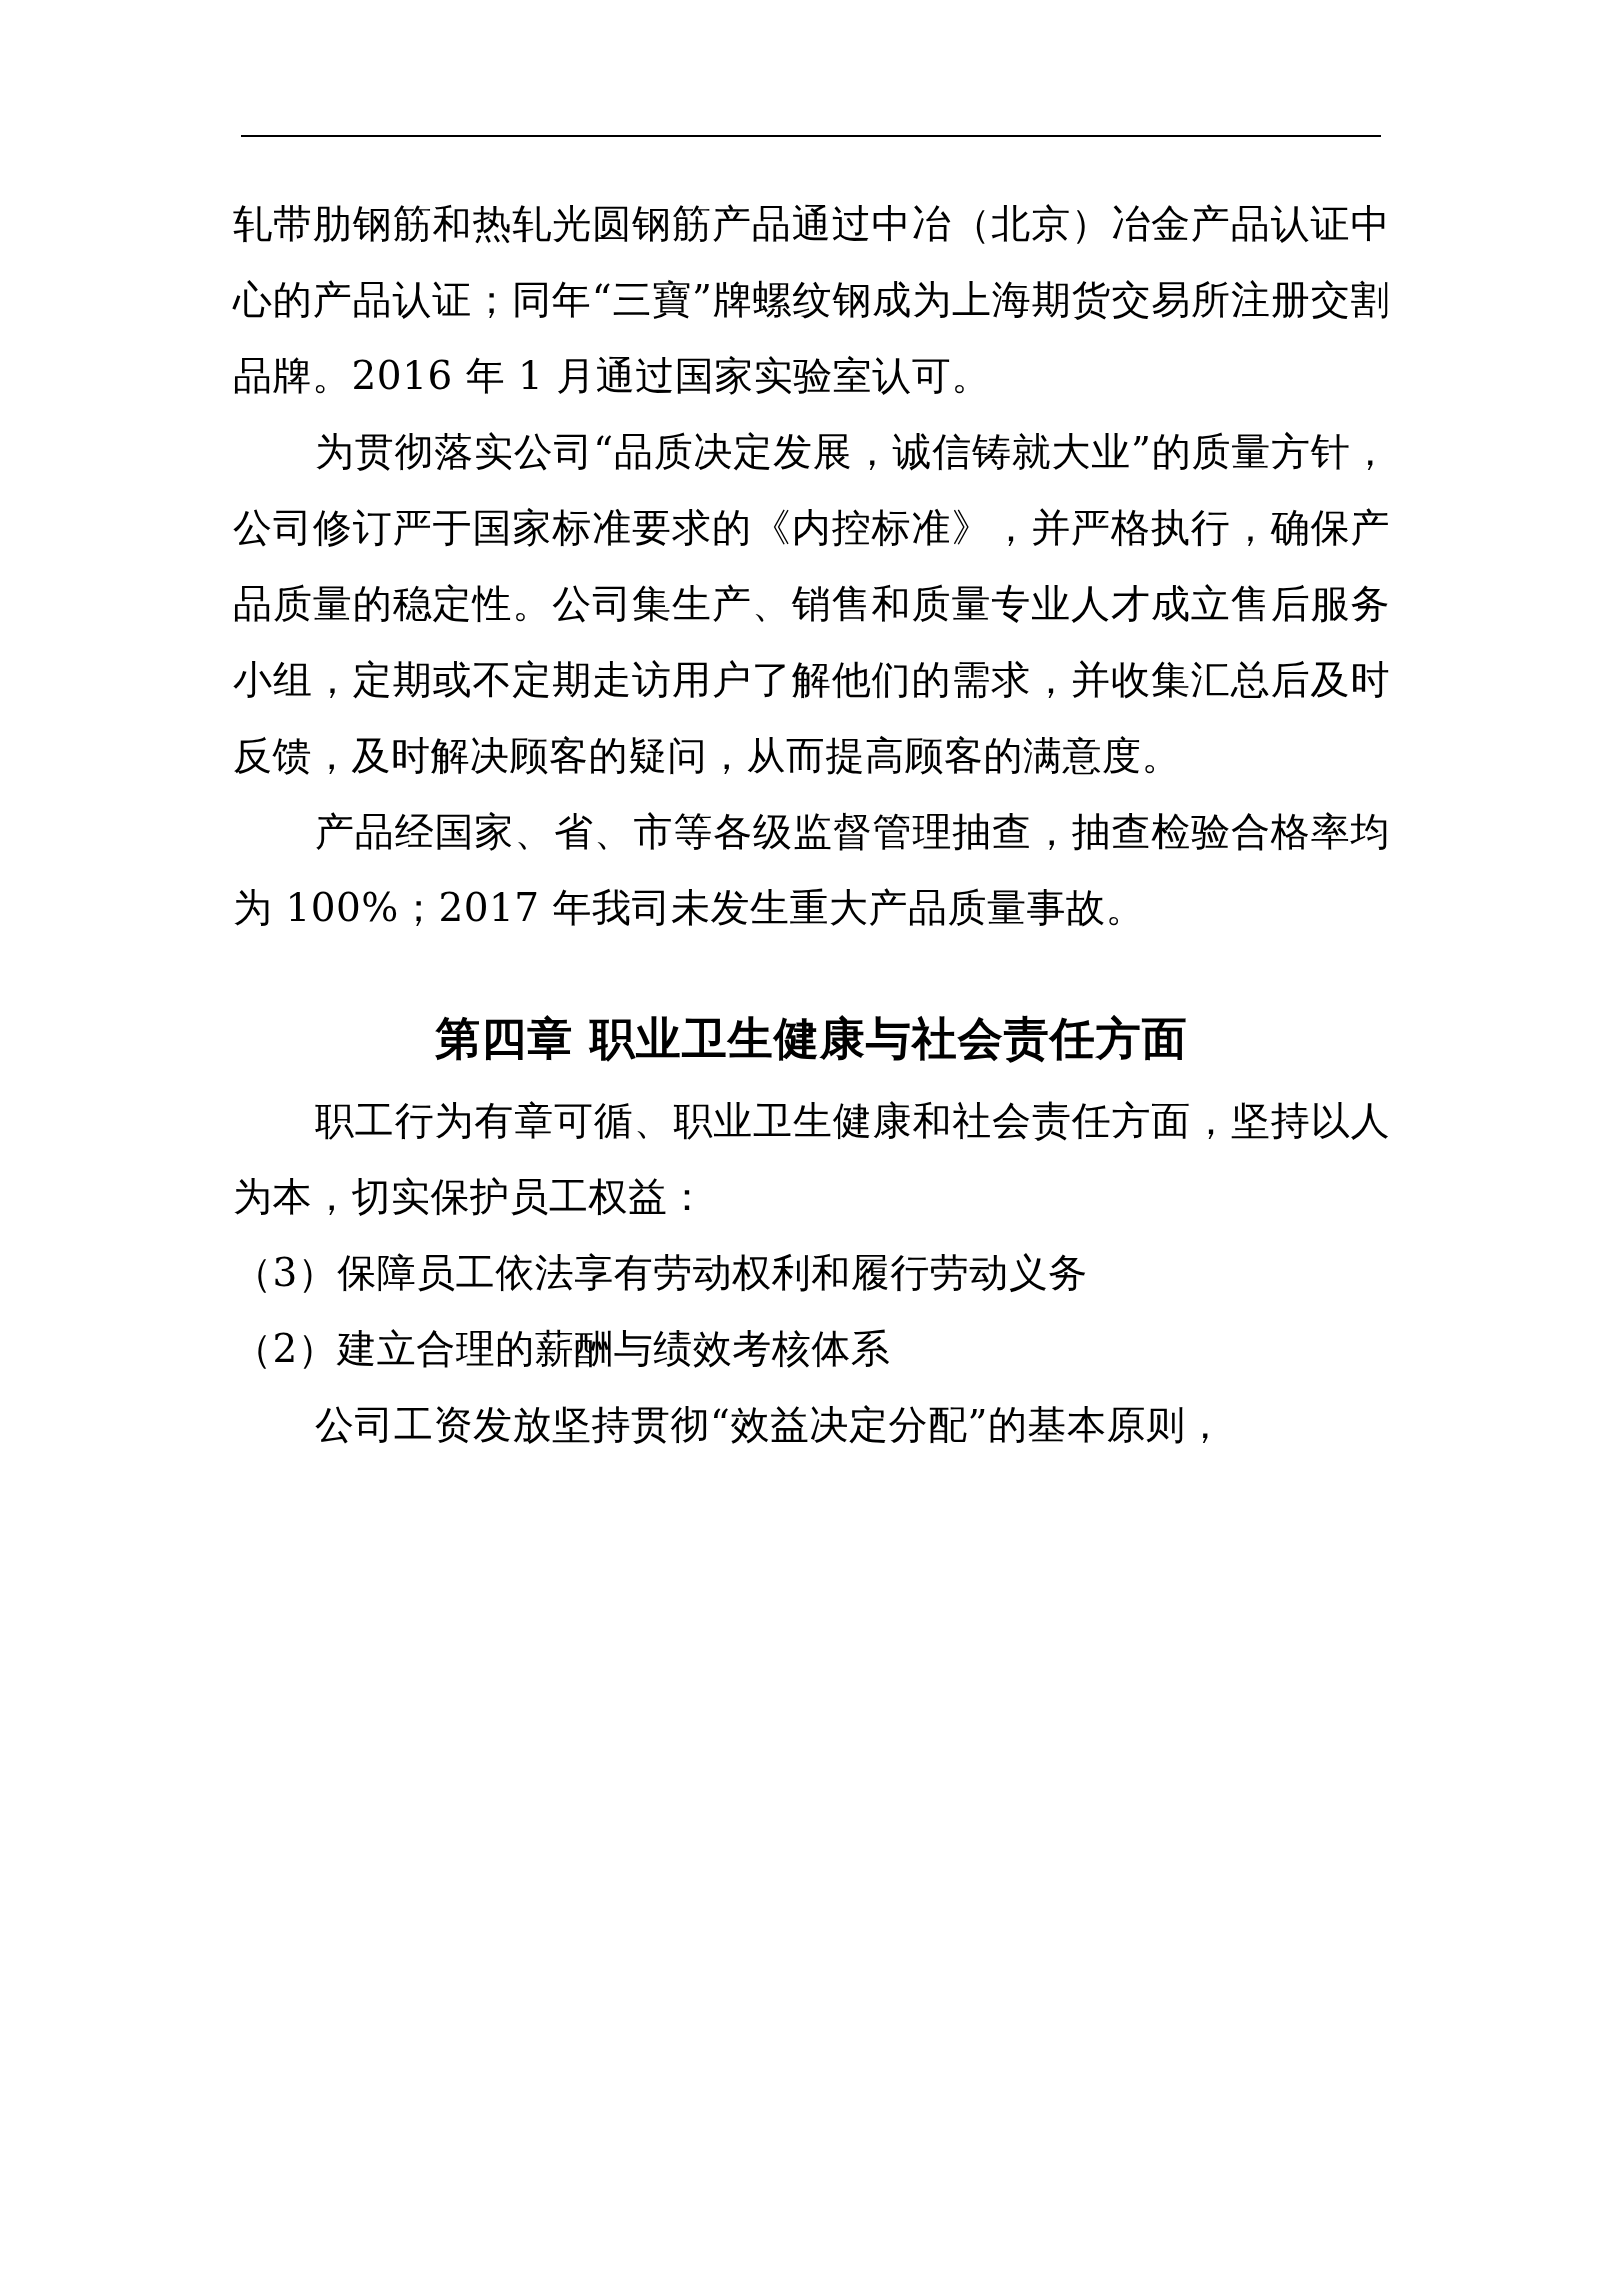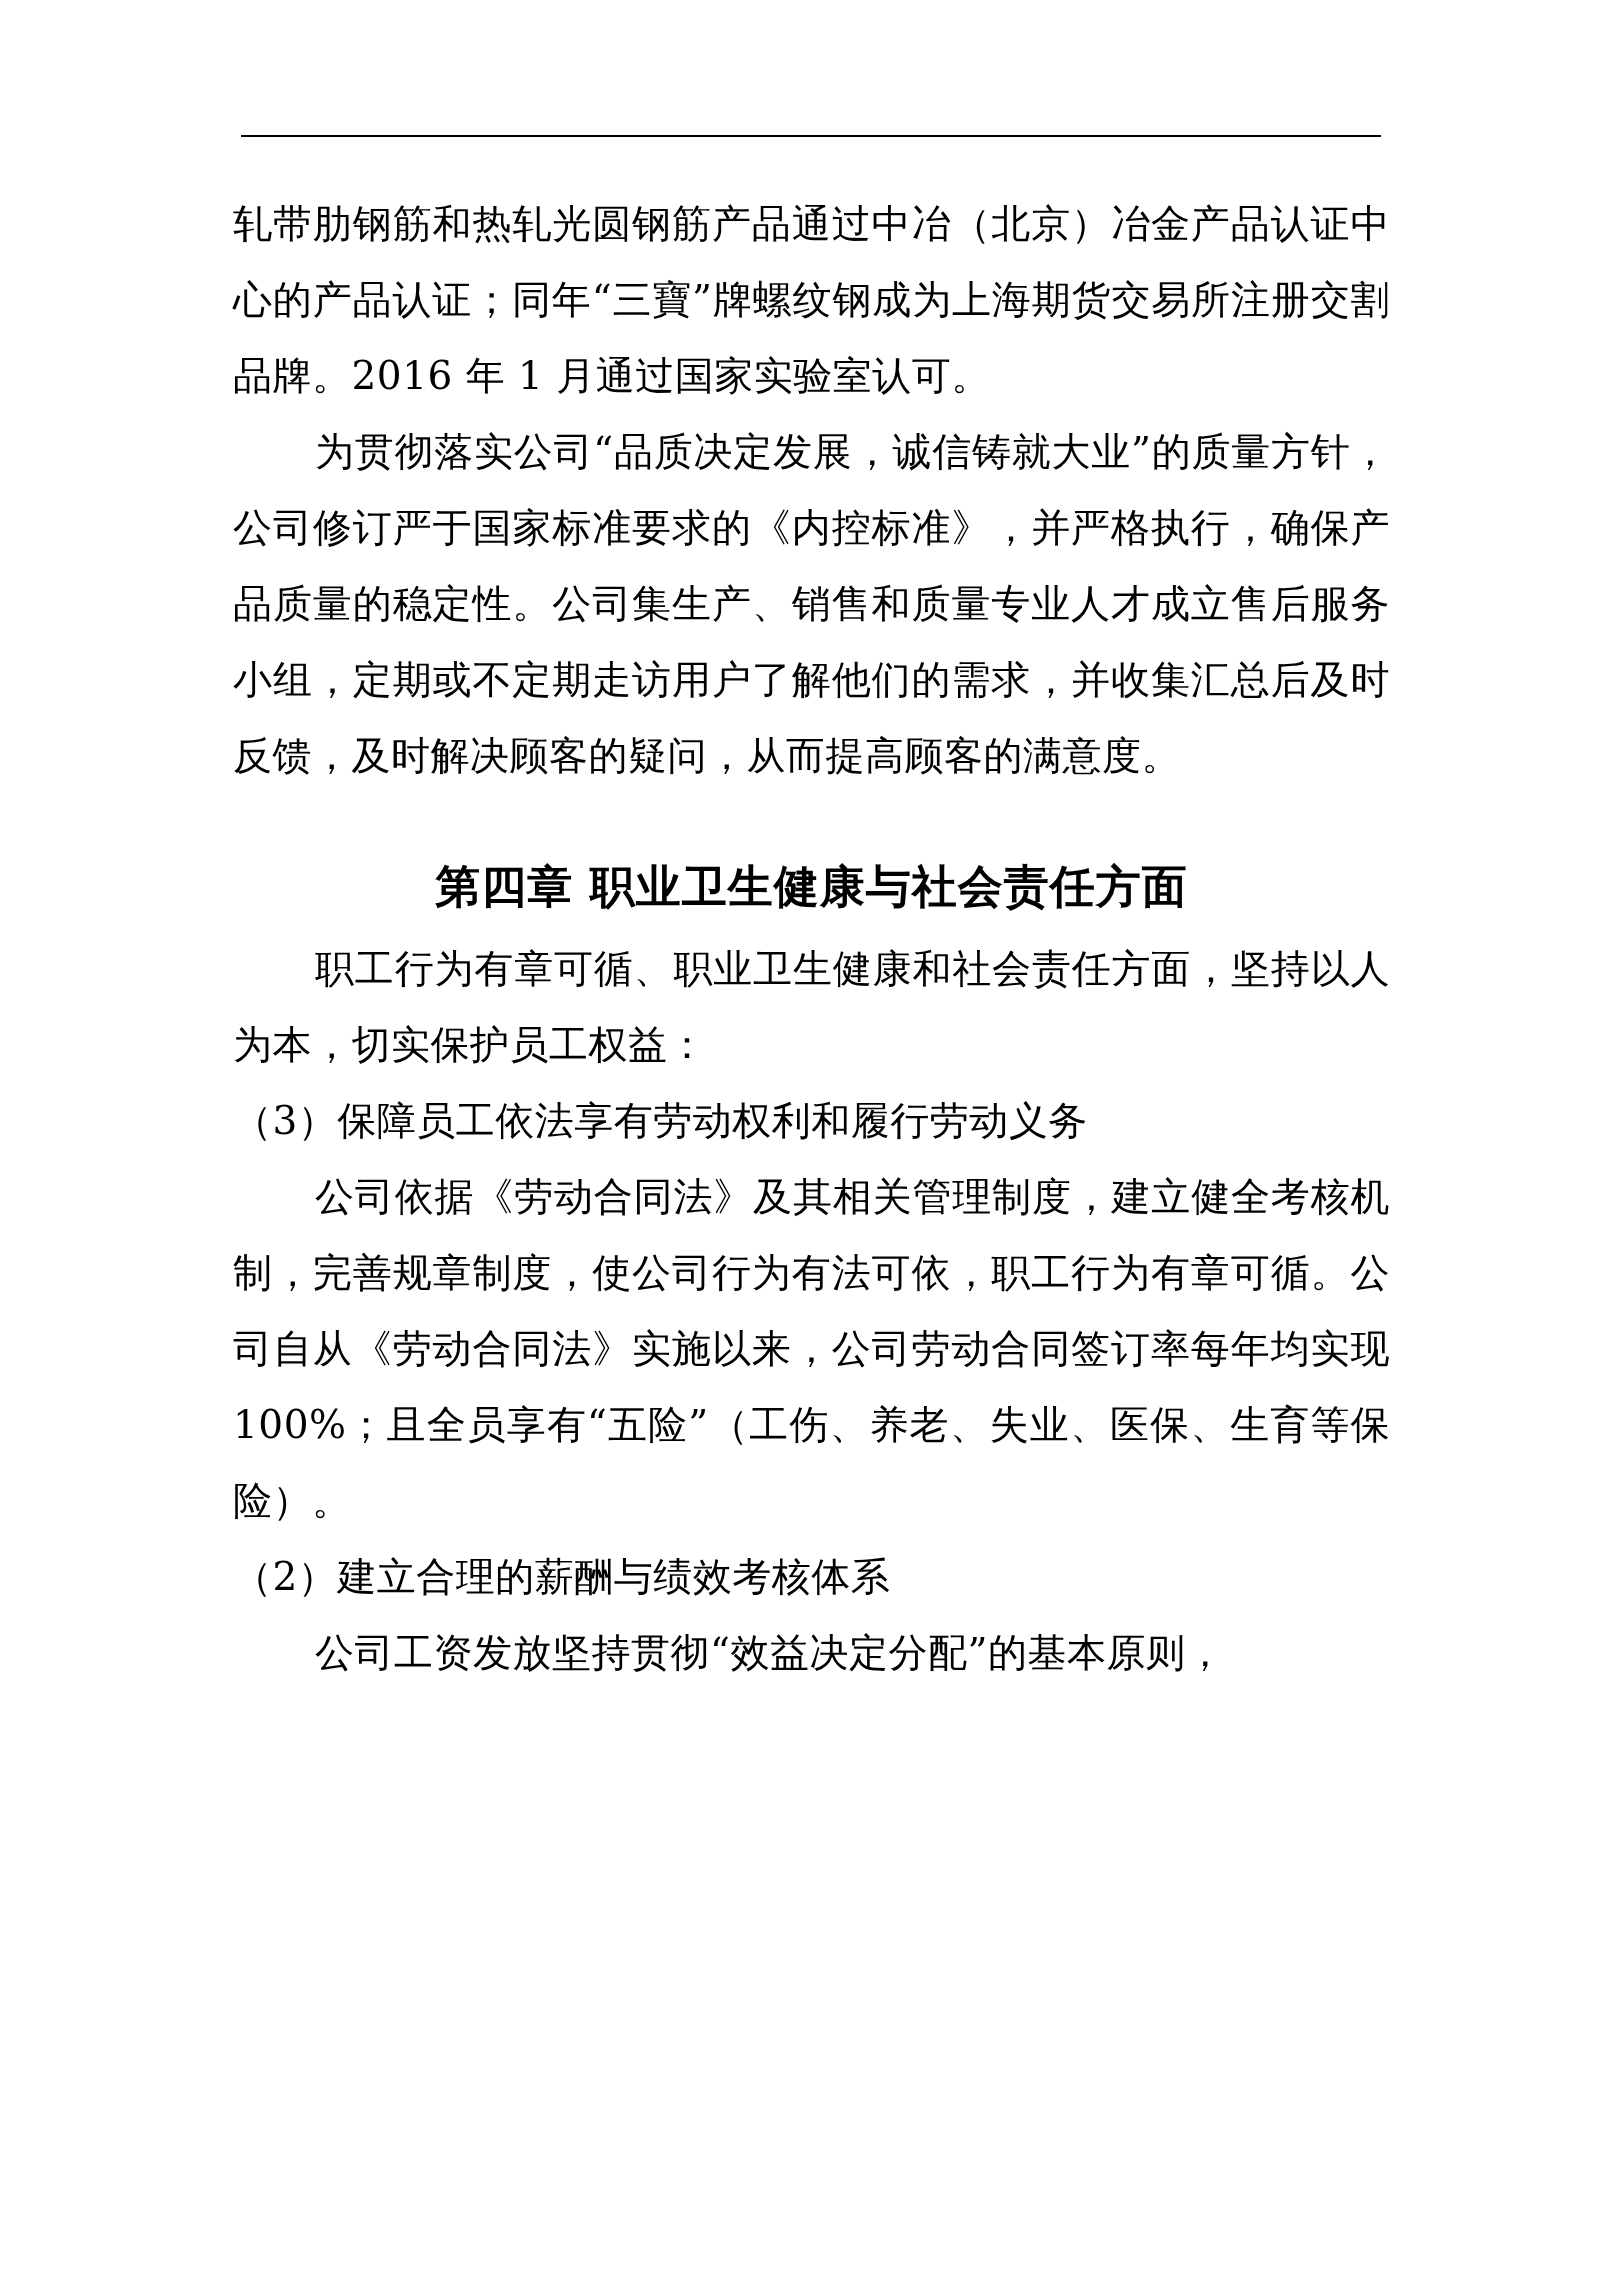--- a/index.html
+++ b/index.html
@@ -64,32 +64,32 @@
 <div class="page">
 
   <div class="header-rule"></div>
 
   <div class="body-area">
 
     <p class="para noindent">轧带肋钢筋和热轧光圆钢筋产品通过中冶（北京）冶金产品认证中心的产品认证；同年“三寶”牌螺纹钢成为上海期货交易所注册交割品牌。2016 年 1 月通过国家实验室认可。</p>
 
     <p class="para indent">为贯彻落实公司“品质决定发展，诚信铸就大业”的质量方针，公司修订严于国家标准要求的《内控标准》，并严格执行，确保产品质量的稳定性。公司集生产、销售和质量专业人才成立售后服务小组，定期或不定期走访用户了解他们的需求，并收集汇总后及时反馈，及时解决顾客的疑问，从而提高顾客的满意度。</p>
 
+    <p class="para indent">产品经国家、省、市等各级监督管理抽查，抽查检验合格率均为 100%；2017 年我司未发生重大产品质量事故。</p>
 
     <div class="chapter-gap-top"></div>
 
     <h2 class="chapter-title">第四章  职业卫生健康与社会责任方面</h2>
 
     <div class="chapter-gap-bottom"></div>
 
     <p class="para indent">职工行为有章可循、职业卫生健康和社会责任方面，坚持以人为本，切实保护员工权益：</p>
 
     <p class="para noindent">（3）保障员工依法享有劳动权利和履行劳动义务</p>
 
-    <p class="para indent">公司依据《劳动合同法》及其相关管理制度，建立健全考核机制，完善规章制度，使公司行为有法可依，职工行为有章可循。公司自从《劳动合同法》实施以来，公司劳动合同签订率每年均实现100%；且全员享有“五险”（工伤、养老、失业、医保、生育等保险）。</p>
 
     <p class="para noindent">（2）建立合理的薪酬与绩效考核体系</p>
 
     <p class="para indent">公司工资发放坚持贯彻“效益决定分配”的基本原则，</p>
 
   </div>
 </div>
 
 
 </body></html>

